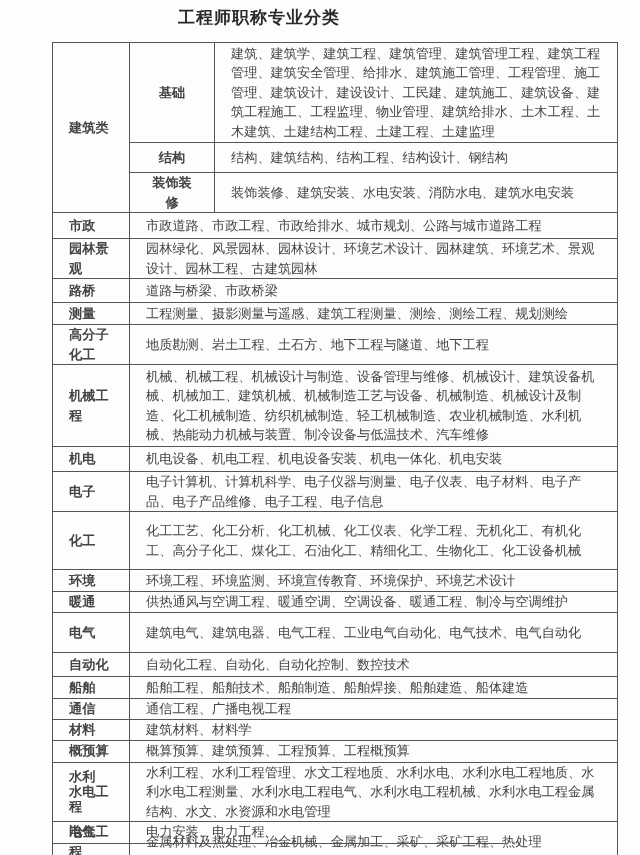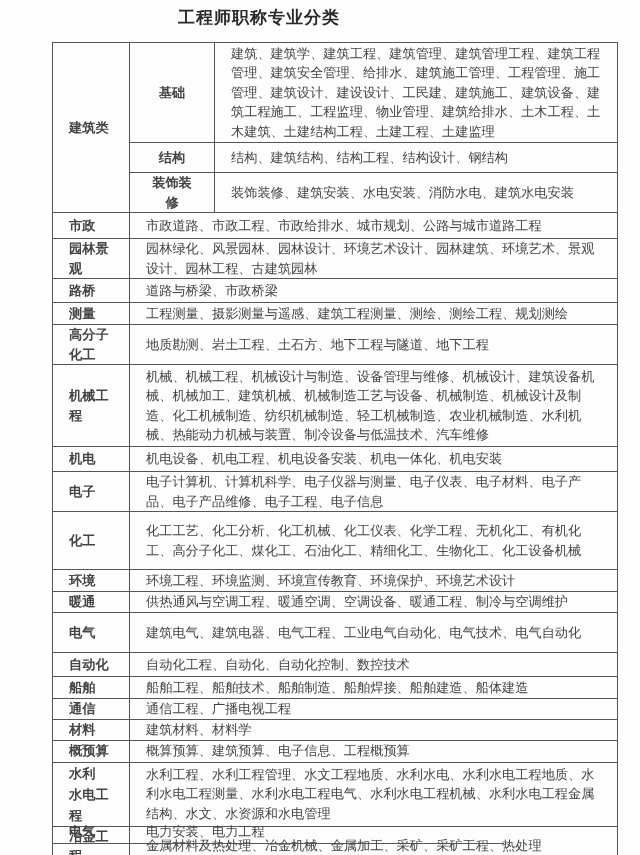--- a/index.html
+++ b/index.html
@@ -110,24 +110,24 @@
   <tr style="height:21px">
         <td class="cat">通信</td>
         <td class="items" colspan="2">通信工程、广播电视工程</td>
       </tr>
   <tr style="height:14px">
         <td class="cat">材料</td>
         <td class="items" colspan="2">建筑材料、材料学</td>
       </tr>
   <tr style="height:22px">
         <td class="cat">概预算</td>
-        <td class="items" colspan="2">概算预算、建筑预算、电子信息、工程概预算</td>
+        <td class="items" colspan="2">概算预算、建筑预算、工程预算、工程概预算</td>
       </tr>
   <tr style="height:57px">
-        <td class="cat" style="white-space:pre-line;line-height:21px">水利
+        <td class="cat" style="white-space:pre-line;line-height:15px">水利
 水电工程</td>
         <td class="items" colspan="2">水利工程、水利工程管理、水文工程地质、水利水电、水利水电工程地质、水利水电工程测量、水利水电工程电气、水利水电工程机械、水利水电工程金属结构、水文、水资源和水电管理</td>
       </tr>
   <tr style="height:23px">
         <td class="cat">冶金工程</td>
         <td class="items" colspan="2">金属材料及热处理、冶金机械、金属加工、采矿、采矿工程、热处理</td>
       </tr>
 </tbody>
   </table>
 

